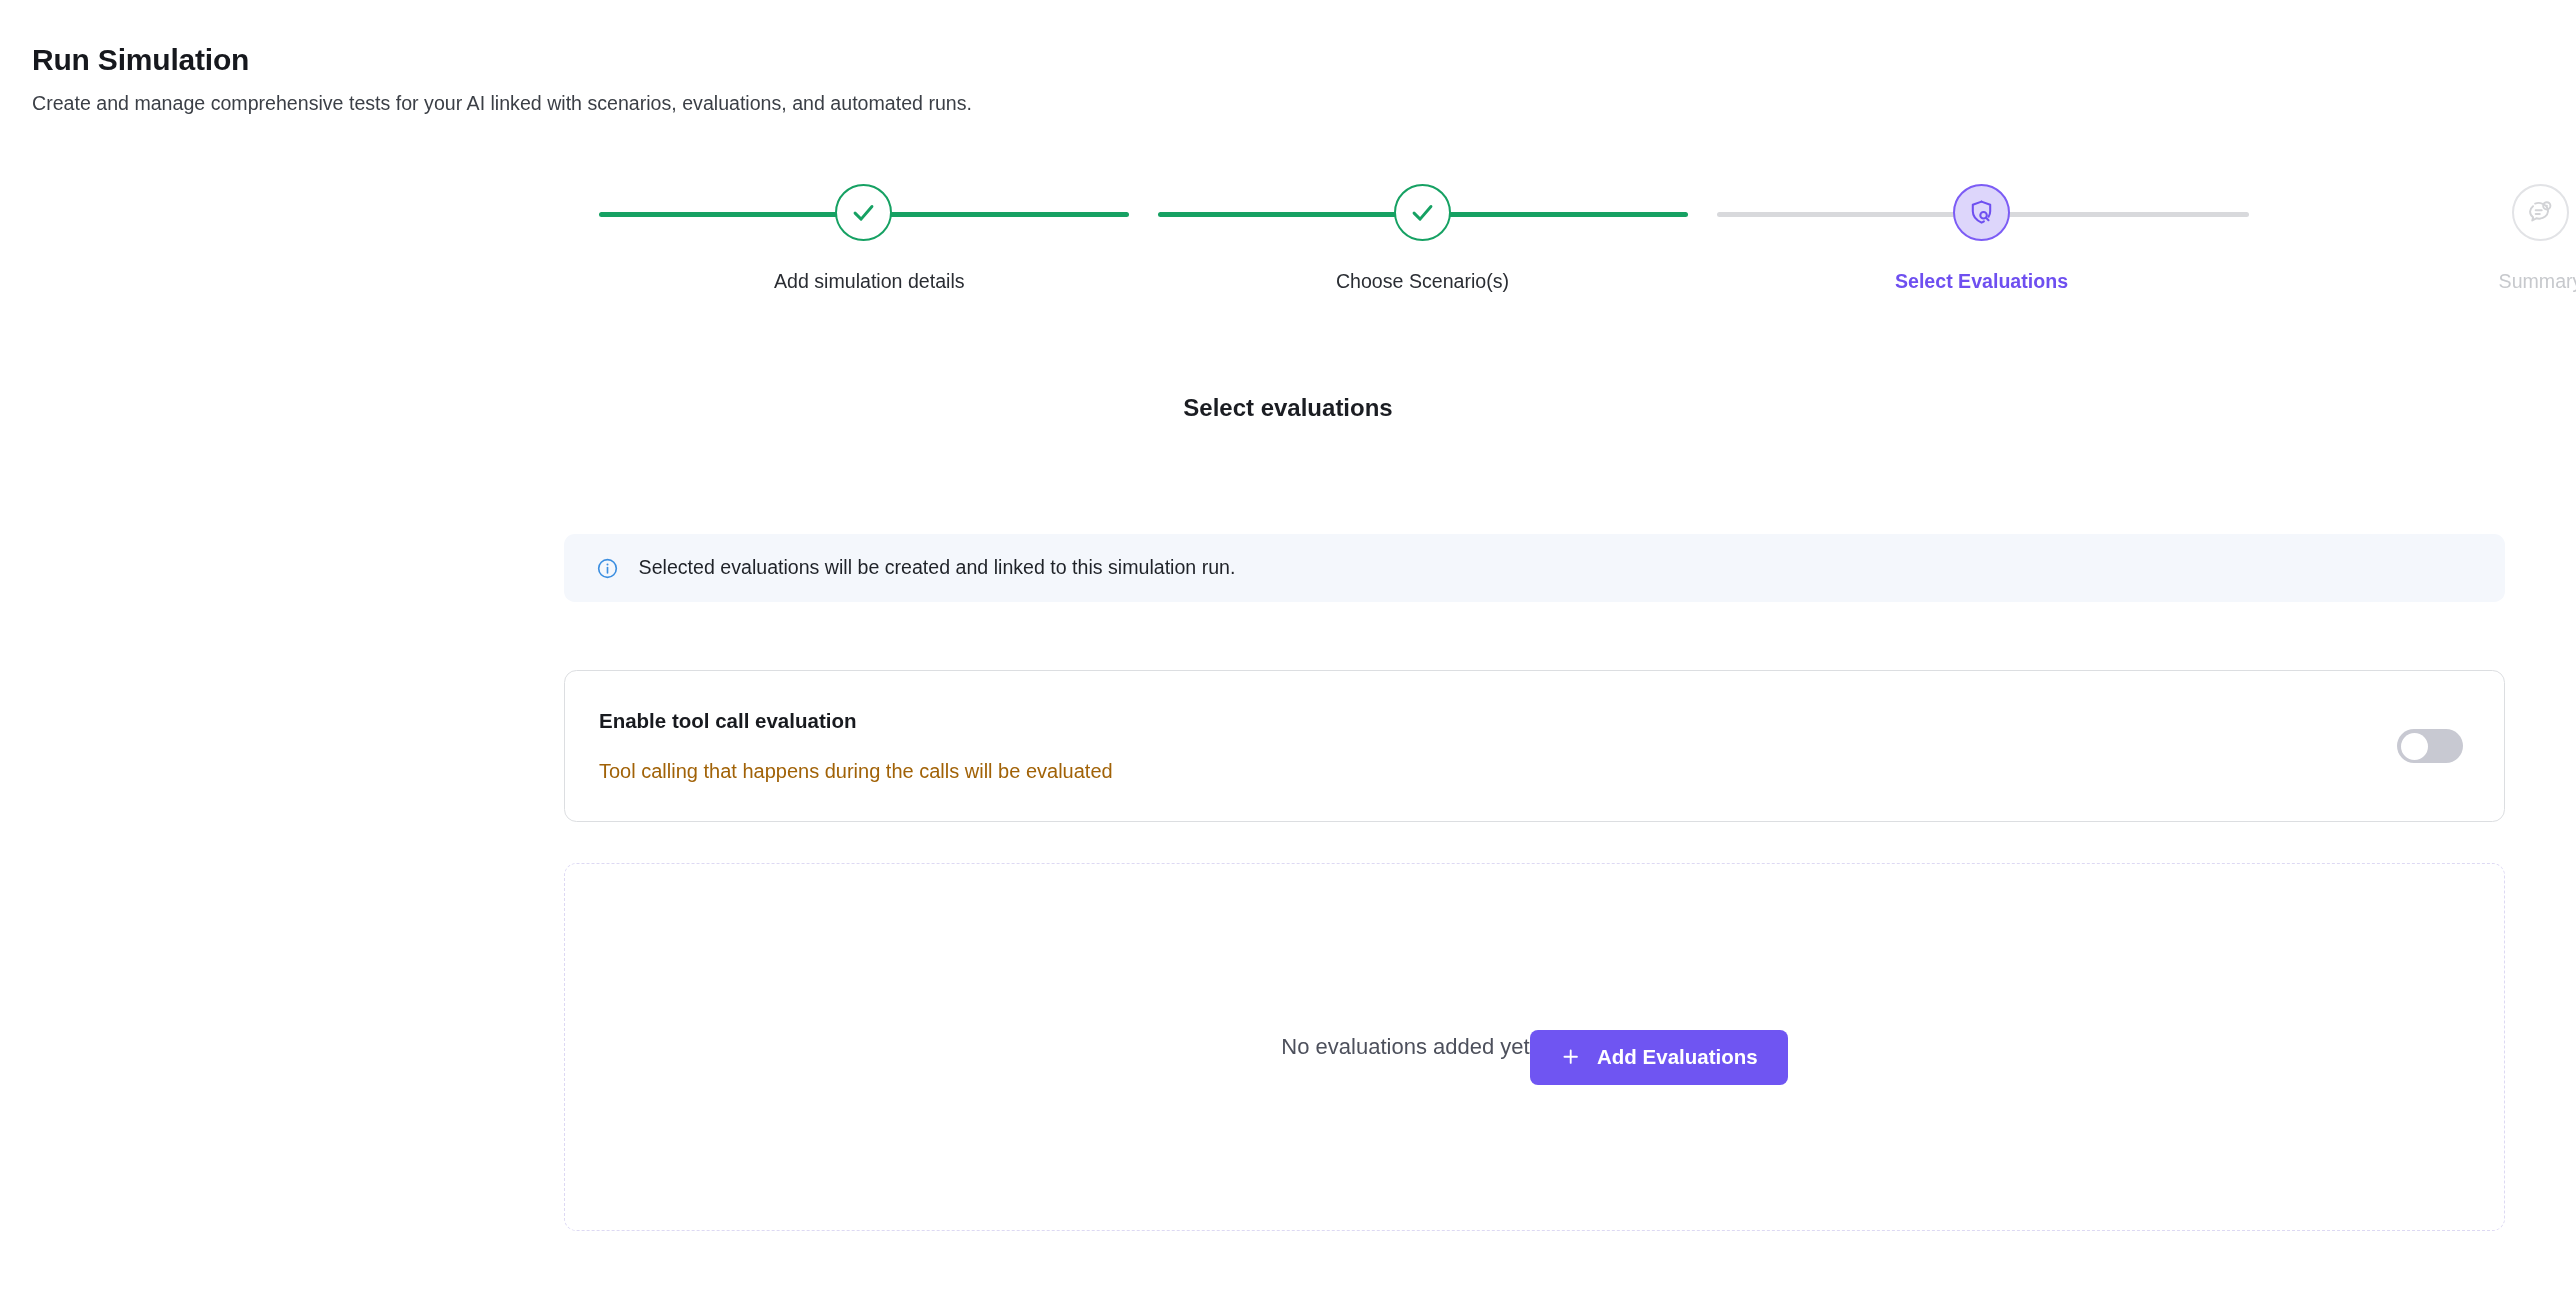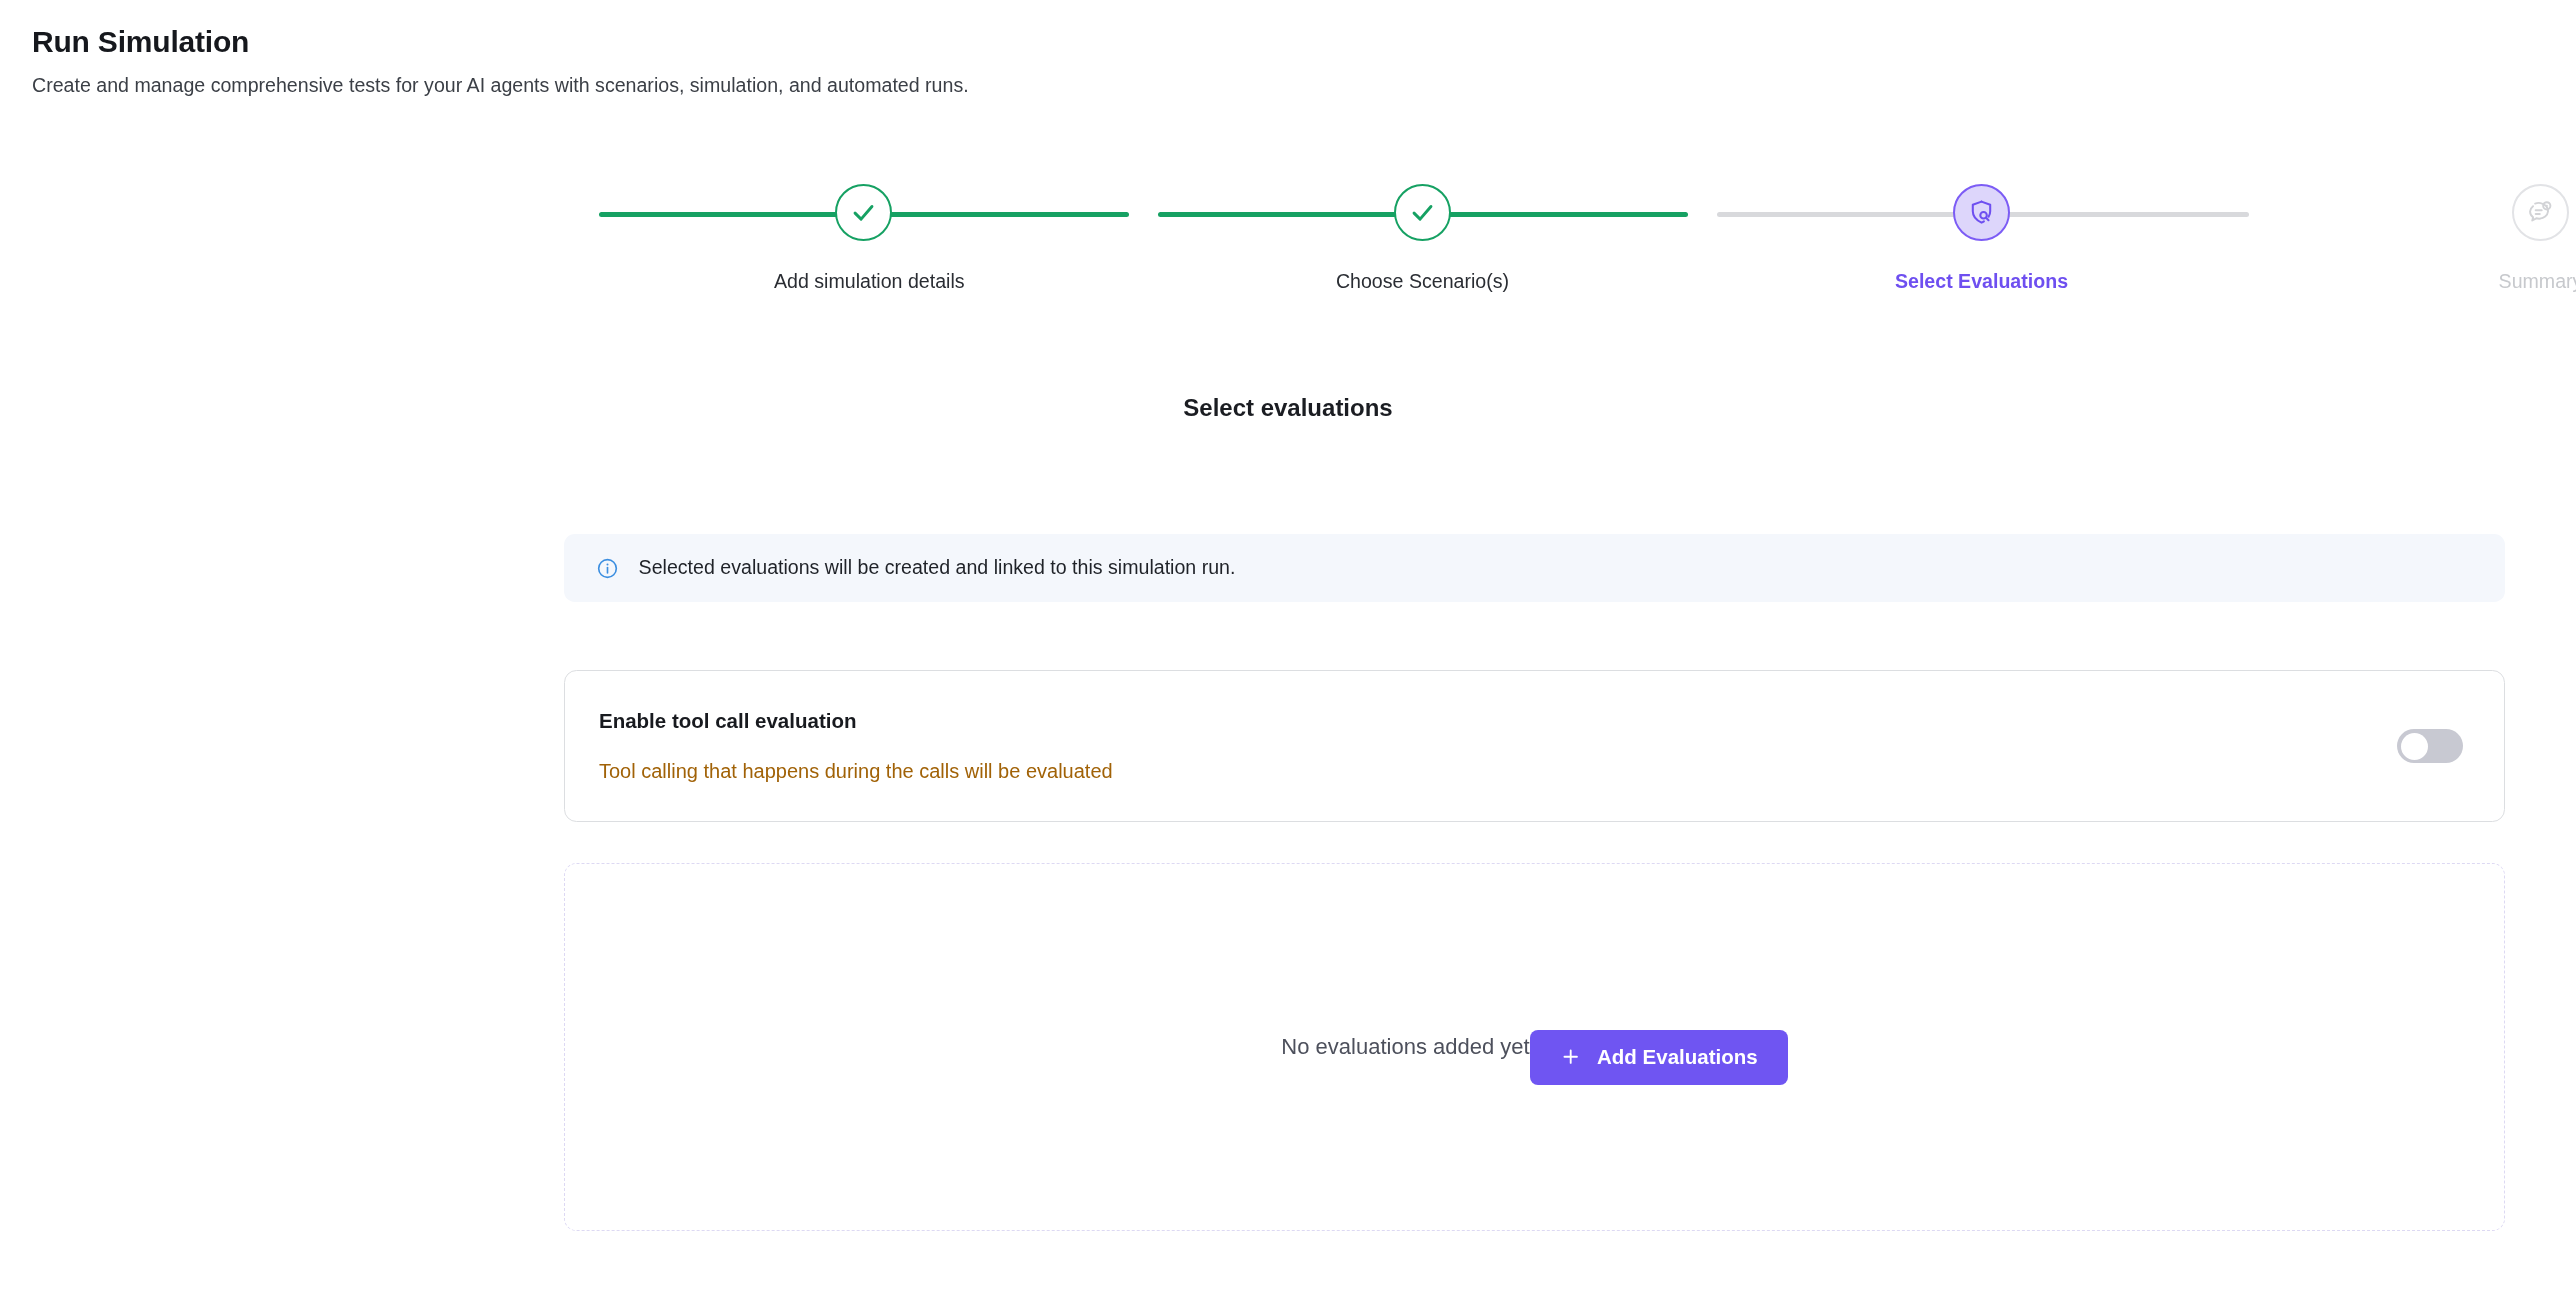--- a/index.html
+++ b/index.html
@@ -12,21 +12,21 @@
     width: 2576px;
     height: 1291px;
     font-family: "Liberation Sans", sans-serif;
     color: #1c1c1e;
     overflow: hidden;
     position: relative;
   }
 
   
   .page-header {
-    padding: 23px 0 0 32px;
+    padding: 41px 0 0 32px;
   }
   .page-title {
     font-size: 30px;
     font-weight: bold;
     letter-spacing: -0.2px;
     color: #16181d;
     margin: 0;
     line-height: 1.25;
   }
   .page-subtitle {
@@ -227,21 +227,21 @@
     line-height: 1;
     text-align: center;
   }
   .plus-icon { display: block; }
 </style>
 </head>
 <body>
 
 <div class="page-header">
   <h1 class="page-title">Run Simulation</h1>
-  <p class="page-subtitle">Create and manage comprehensive tests for your AI agents with scenarios, simulation, and automated runs.</p>
+  <p class="page-subtitle">Create and manage comprehensive tests for your AI linked with scenarios, evaluations, and automated runs.</p>
 </div>
 
 <div class="stepper">
   <div class="stepper-track">
     <div class="connector done" style="left:36px; width:530px;"></div>
     <div class="connector done" style="left:595px; width:530px;"></div>
     <div class="connector todo" style="left:1154px; width:532px;"></div>
 
     <div class="step" style="left:859px;">
       <div class="step-circle done">

